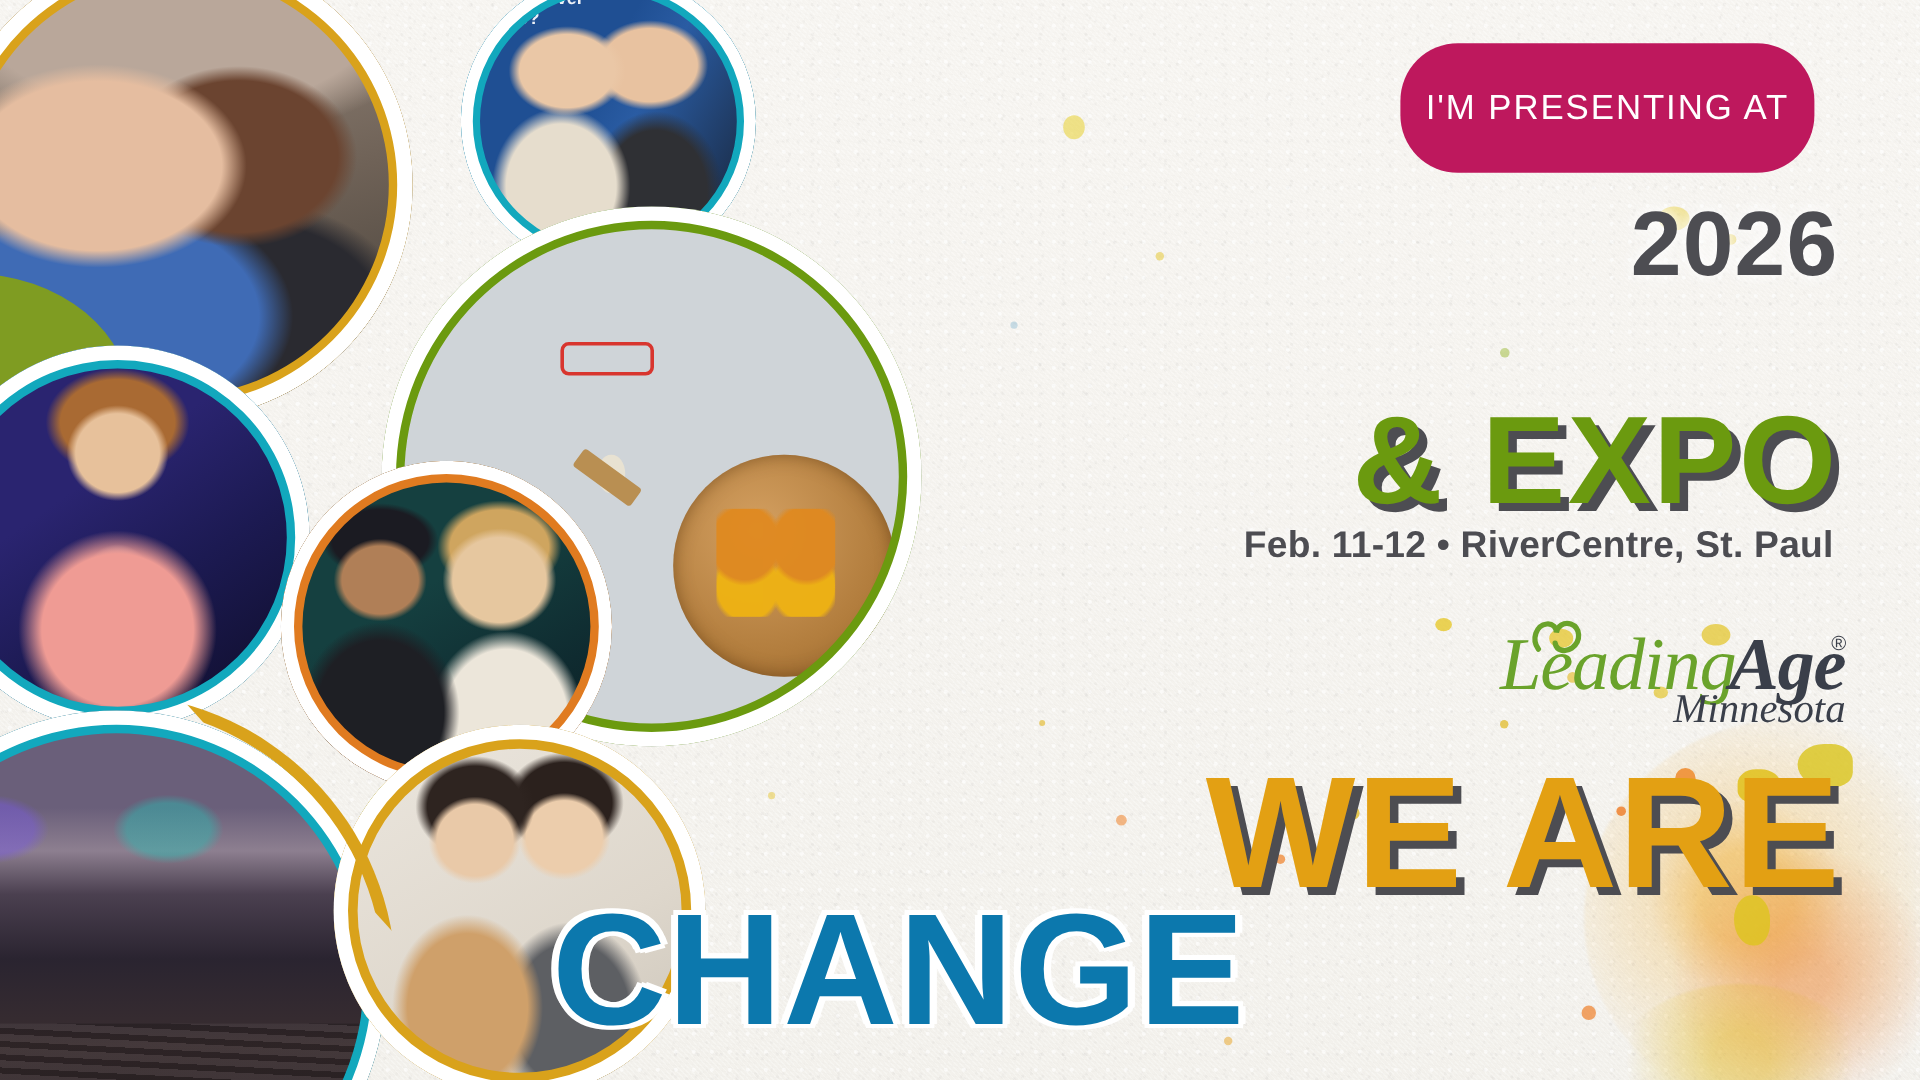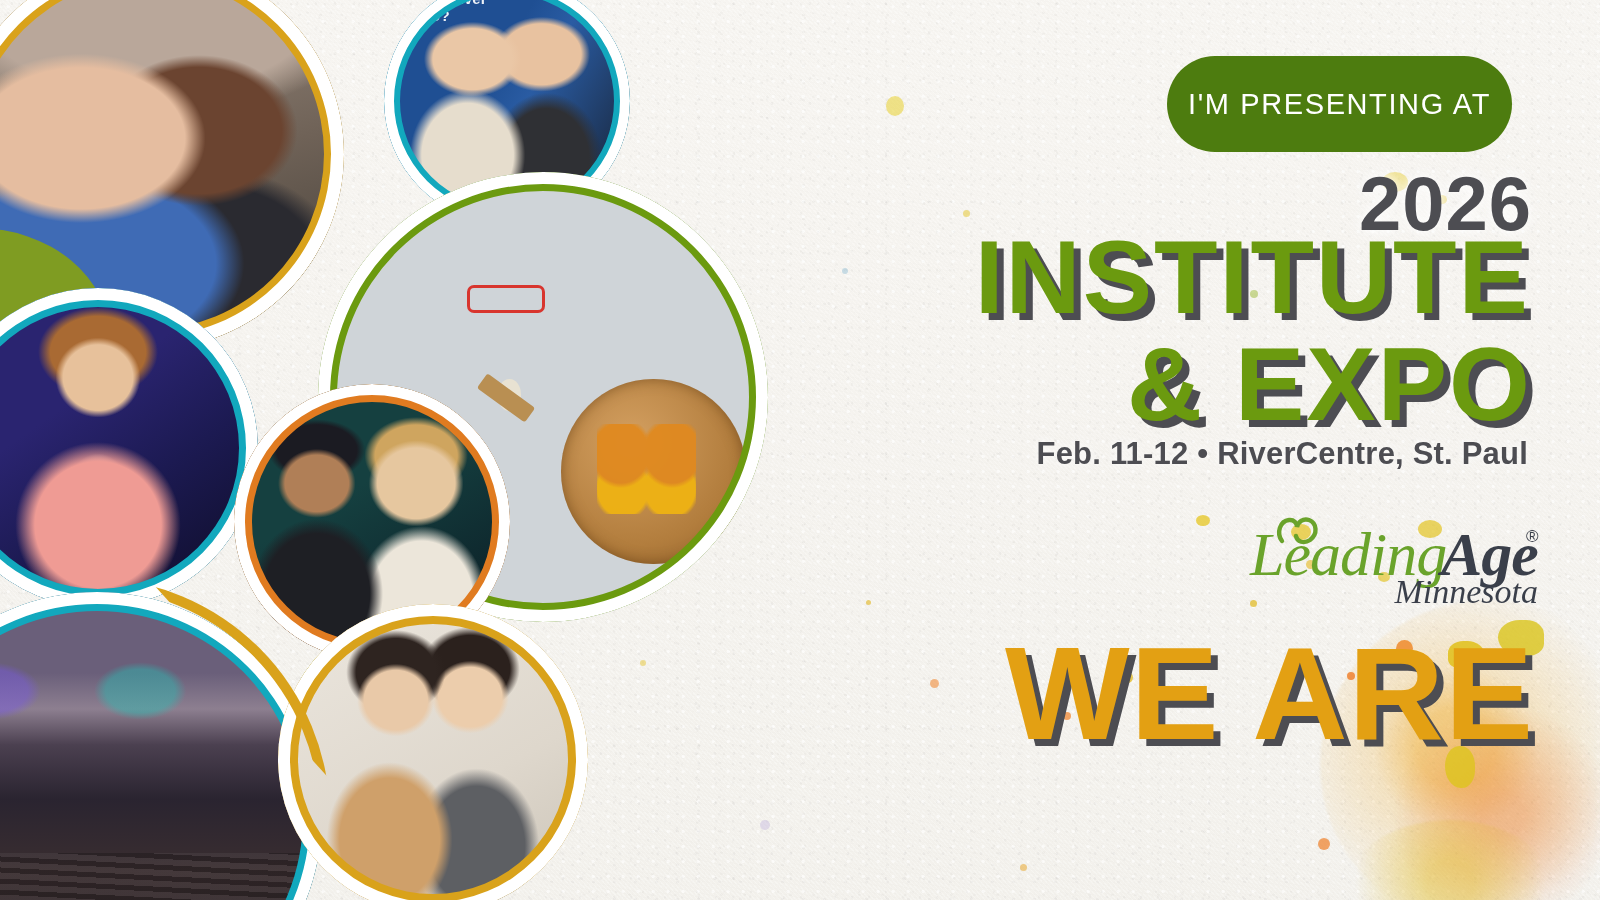--- a/index.html
+++ b/index.html
@@ -36,23 +36,23 @@
 
   
   .circ{position:absolute;border-radius:50%;overflow:hidden;
         background:#cfd4d8;box-shadow:0 0 0 0 rgba(0,0,0,0);}
   .circ .ring{position:absolute;inset:0;border-radius:50%;pointer-events:none;}
   .photo{position:absolute;inset:0;border-radius:50%;overflow:hidden;}
   .photo > div{position:absolute;inset:0;}
 
   
   .badge{
-    position:absolute;left:1167px;top:36px;width:345px;height:96px;
-    background:#4d7c0f;border-radius:48px;
-    display:flex;align-items:center;justify-content:center;margin-top:20px;
+    position:absolute;left:1167px;top:36px;width:345px;height:108px;
+    background:#be185d;border-radius:48px;
+    display:flex;align-items:center;justify-content:center;
   }
   .badge span{
     color:#fff;font-size:29px;font-weight:400;letter-spacing:1.6px;
     font-family:"Liberation Sans", sans-serif;
   }
 
   .year{
     position:absolute;right:68px;top:160px;
     font-size:76px;font-weight:bold;color:#4d4d52;letter-spacing:1px;
     text-shadow:0 0 10px rgba(255,255,255,.85),0 0 18px rgba(255,255,255,.7);
@@ -278,29 +278,29 @@
   </div>
 
   <div style="position:absolute;left:-150px;top:578px;width:480px;height:480px;border-radius:50%;
               box-shadow:inset 0 0 0 10px #d9a21b;clip-path:polygon(62% 0,100% 0,100% 42%);"></div>
 
   <div class="badge">
     <span>I'M PRESENTING AT</span>
   </div>
 
   <div class="year">2026</div>
-  <div class="line-inst">INSTITUTE</div>
   <div class="line-expo">&amp; EXPO</div>
   <div class="dateline">Feb. 11-12 • RiverCentre, St. Paul</div>
 
   <div class="logo">
     <svg class="logo-heart" viewBox="0 0 46 44">
       <path d="M8 30 C2 22 6 10 15 9 C20 8.5 23 12 23 16 C24 11 29 7 35 9 C43 12 44 23 36 29 C30 33 23 31 22 25" fill="none" stroke="#6aa32b" stroke-width="4.4" stroke-linecap="round"></path>
     </svg>
     <div class="logo-leading">Leading</div>
     <div class="logo-age">Age</div>
     <div class="logo-reg">®</div>
     <div class="logo-mn">Minnesota</div>
   </div>
 
   <div class="we-are">WE ARE</div>
+  <div class="change">CHANGE</div>
 
 </div>
 
 </body></html>

